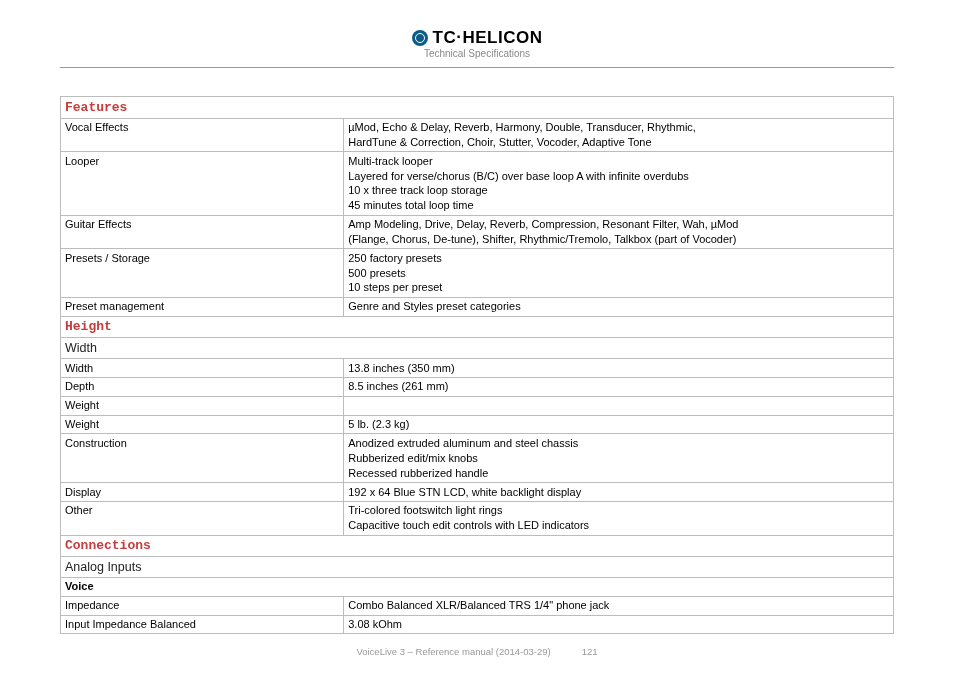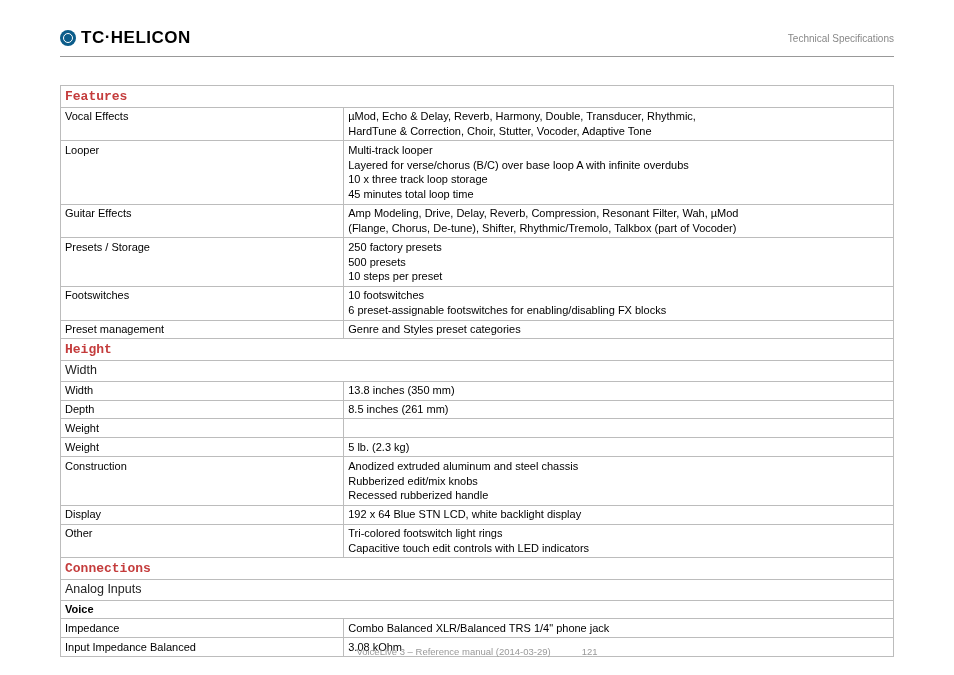--- a/index.html
+++ b/index.html
@@ -12,20 +12,21 @@
     position: relative;
     color: #000;
   }
   .header {
     display: flex;
     justify-content: space-between;
     align-items: center;
     border-bottom: 1px solid #999;
     padding-bottom: 8px;
     margin-bottom: 28px;
+    flex-direction: column;
   }
   .logo {
     display: flex;
     align-items: center;
     font-weight: 900;
     font-size: 17px;
     letter-spacing: 0.5px;
     color: #000;
   }
   .logo-icon {
@@ -123,24 +124,20 @@
       </tr>
     <tr>
         <td>Guitar Effects</td>
         <td>Amp Modeling, Drive, Delay, Reverb, Compression, Resonant Filter, Wah, µMod<br>(Flange, Chorus, De-tune), Shifter, Rhythmic/Tremolo, Talkbox (part of Vocoder)</td>
       </tr>
     <tr>
         <td>Presets / Storage</td>
         <td>250 factory presets<br>500 presets<br>10 steps per preset</td>
       </tr>
     <tr>
-        <td>Footswitches</td>
-        <td>10 footswitches<br>6 preset-assignable footswitches for enabling/disabling FX blocks</td>
-      </tr>
-    <tr>
         <td>Preset management</td>
         <td>Genre and Styles preset categories</td>
       </tr>
 
     <tr>
         <td colspan="2" class="section-head">Height</td>
       </tr>
     <tr>
         <td colspan="2" class="sub-head-lg">Width</td>
       </tr>

